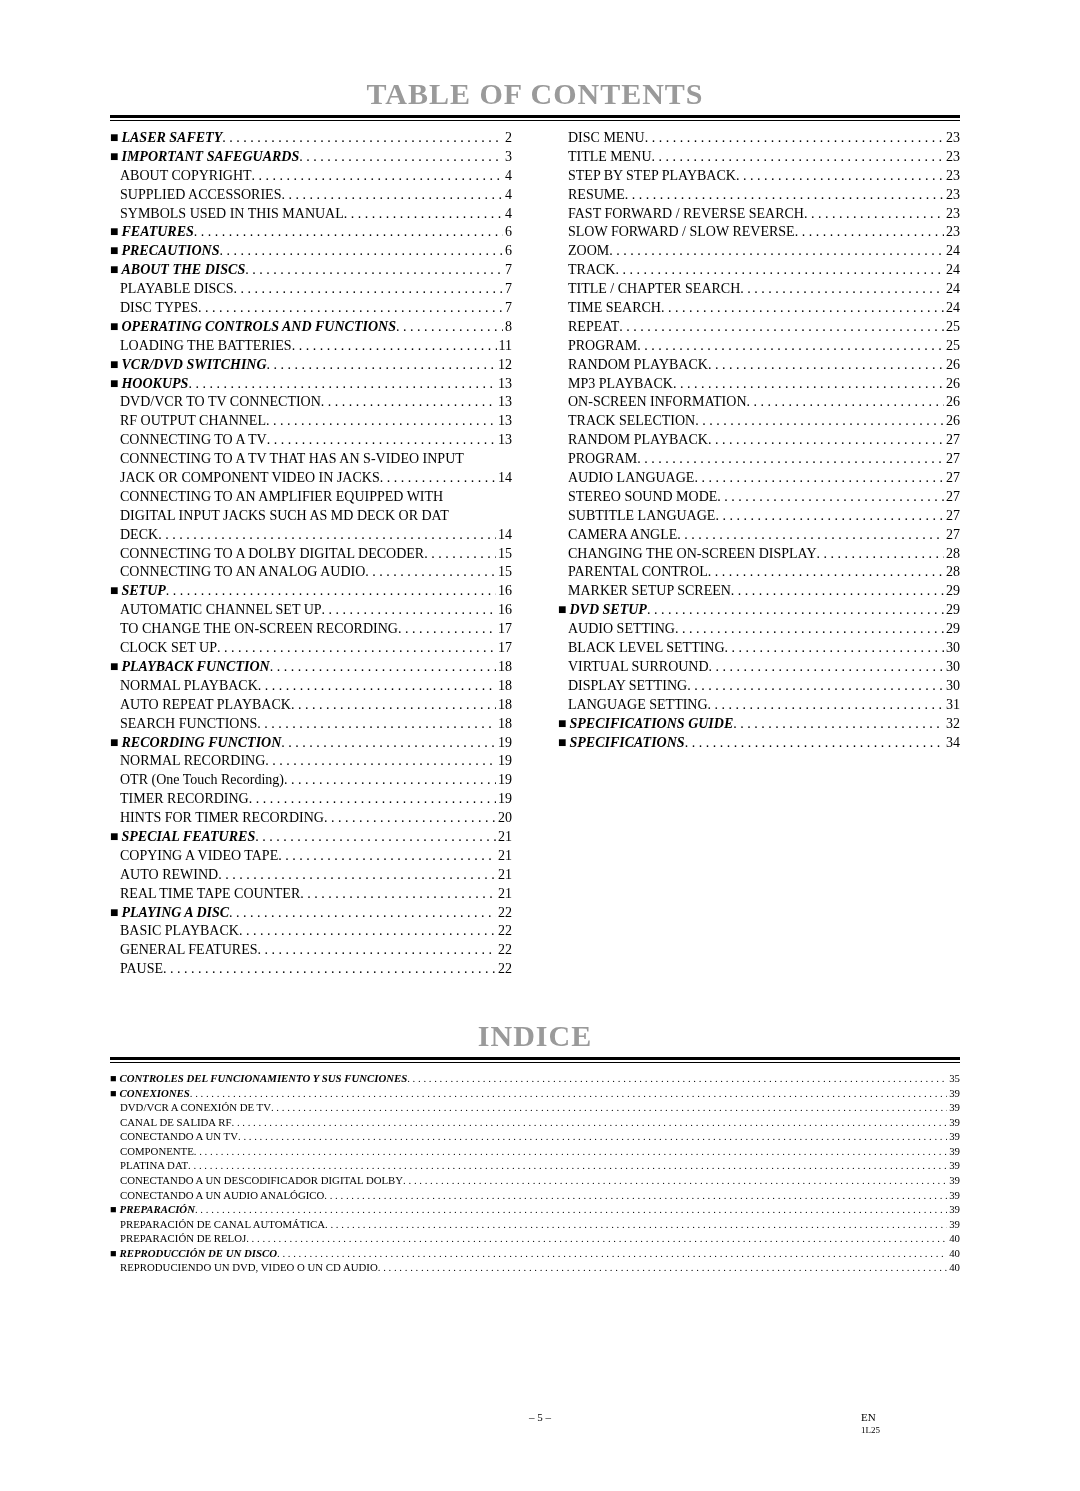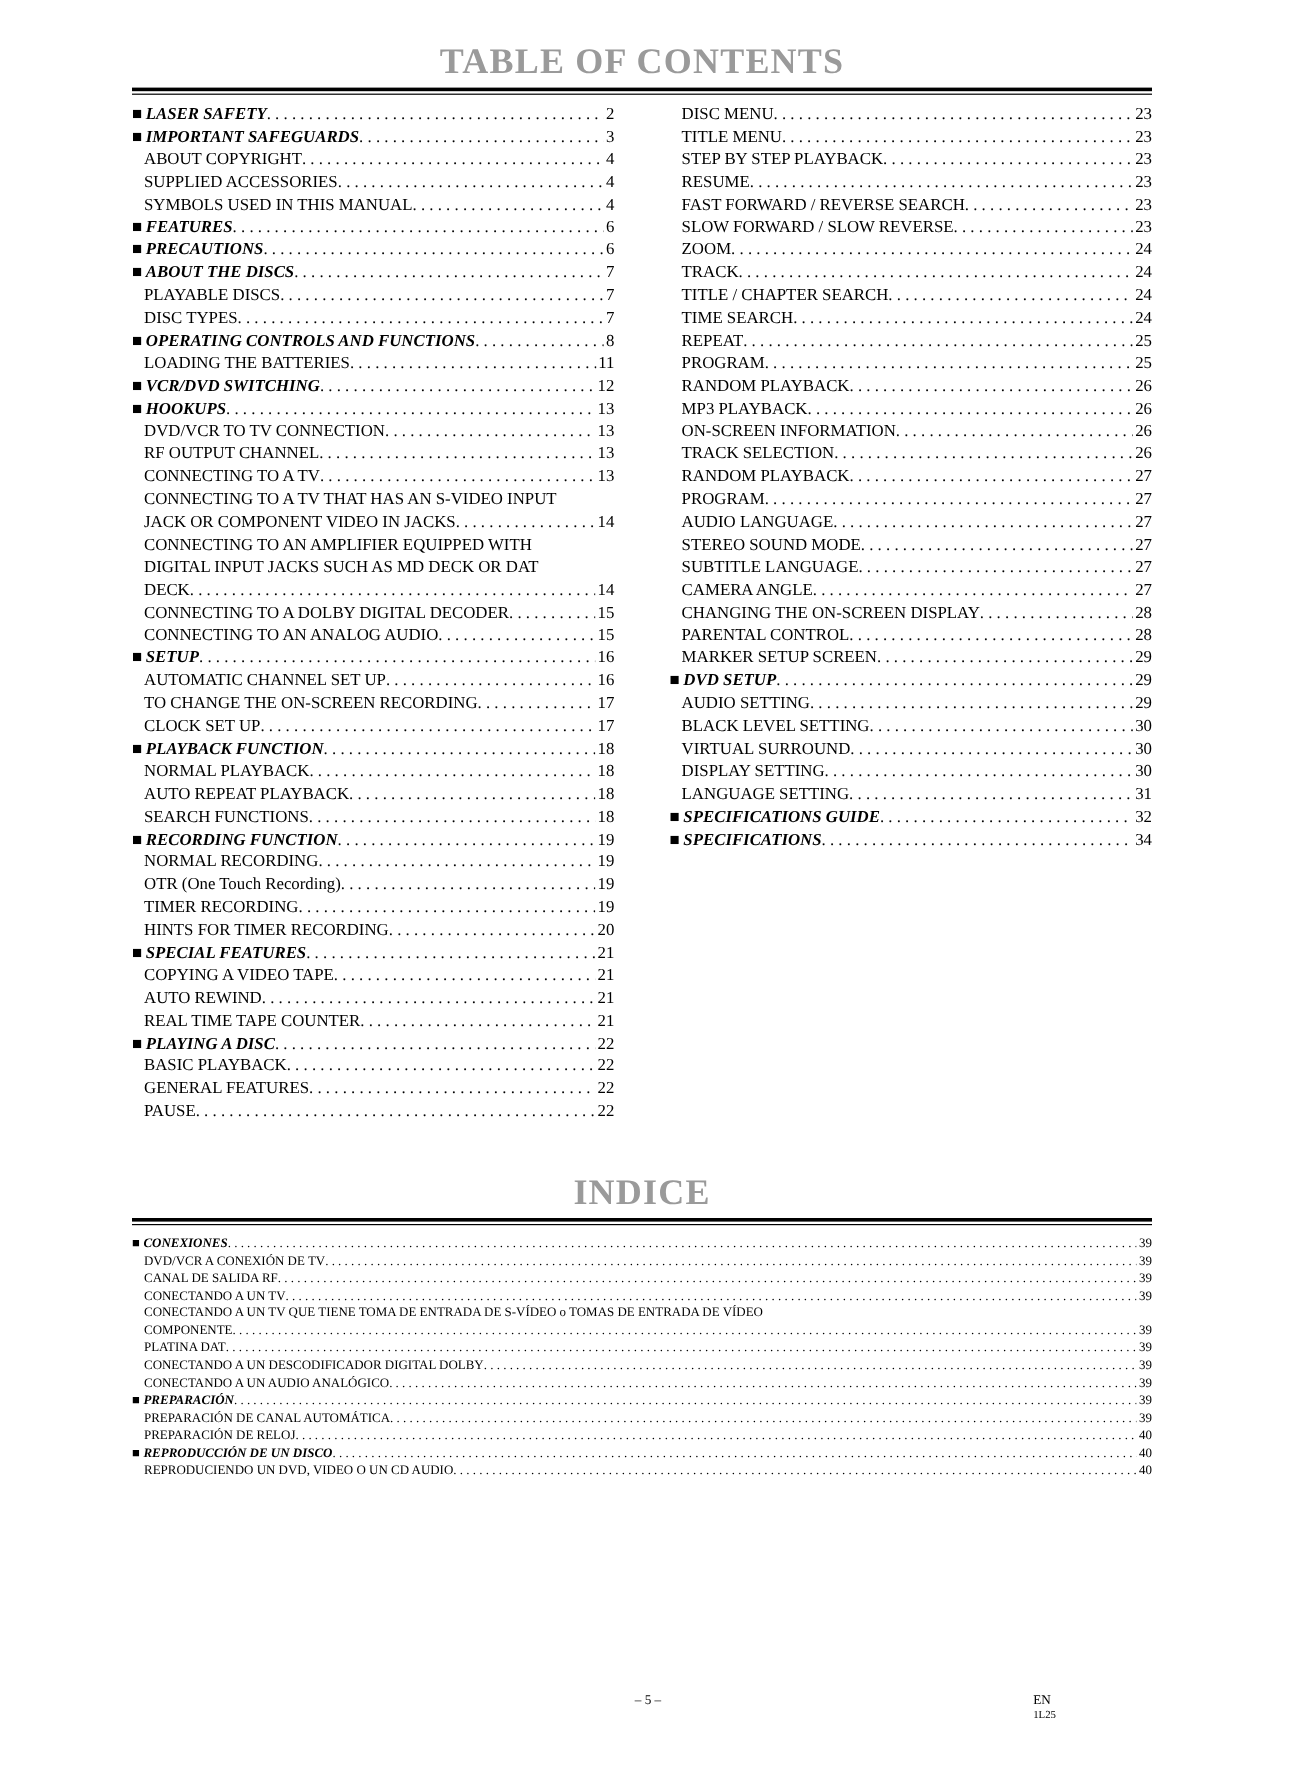--- a/index.html
+++ b/index.html
@@ -1,16 +1,16 @@
 <!DOCTYPE html>
 <html><head>
 <meta charset="utf-8">
 <style>
 body{margin:0;background:#fff;font-family:"Times New Roman",Times,serif;color:#000}
-.page{box-sizing:border-box;width:1080px;margin:0 auto;padding:35px 120px 0 110px;position:relative;height:1491px}
+.page{box-sizing:border-box;width:1080px;margin:0 auto;padding:77px 120px 0 110px;position:relative;height:1491px}
 h1.section-title{font-family:"Times New Roman",serif;font-size:30px;font-weight:bold;letter-spacing:1px;color:#9a9a9a;text-align:center;margin:0 0 4px 0}
 .rule-thick{border:none;border-top:3.5px solid #000;margin:0}
 .rule-thin{border:none;border-top:1px solid #000;margin:2px 0 8px 0}
 .toc-cols{display:flex;gap:46px;font-size:14px;line-height:1.35}
 .toc-col{flex:1;min-width:0}
 .toc-row{display:flex;align-items:baseline;white-space:nowrap}
 .toc-row.indent{padding-left:10px}
 .toc-label{flex:0 0 auto}
 .toc-label .bold{font-weight:bold;font-style:italic}
 .sq{font-style:normal;font-weight:normal;margin-right:3px}
@@ -422,41 +422,43 @@
         </div>
       </div>
   </div>
 
   <div class="indice-block">
     <h1 class="section-title">INDICE</h1>
     <hr class="rule-thick">
     <hr class="rule-thin">
     <div class="indice-list" id="indice-list">
         <div class="toc-row">
+          <span class="toc-label"><span class="sq">■</span><span class="bold">CONTROLES DEL FUNCIONAMIENTO Y SUS FUNCIONES</span></span>
+          <span class="toc-dots"></span>
+          <span class="toc-page"><span class="bold">35</span></span>
+        </div>
+        <div class="toc-row">
           <span class="toc-label"><span class="sq">■</span><span class="bold">CONEXIONES</span></span>
           <span class="toc-dots"></span>
           <span class="toc-page"><span class="bold">39</span></span>
         </div>
         <div class="toc-row indent">
           <span class="toc-label">DVD/VCR A CONEXIÓN DE TV</span>
           <span class="toc-dots"></span>
           <span class="toc-page">39</span>
         </div>
         <div class="toc-row indent">
           <span class="toc-label">CANAL DE SALIDA RF</span>
           <span class="toc-dots"></span>
           <span class="toc-page">39</span>
         </div>
         <div class="toc-row indent">
           <span class="toc-label">CONECTANDO A UN TV</span>
           <span class="toc-dots"></span>
           <span class="toc-page">39</span>
-        </div>
-        <div class="toc-row indent nopage">
-          <span class="toc-label">CONECTANDO A UN TV QUE TIENE TOMA DE ENTRADA DE S-VÍDEO o TOMAS DE ENTRADA DE VÍDEO</span>
         </div>
         <div class="toc-row indent">
           <span class="toc-label">COMPONENTE</span>
           <span class="toc-dots"></span>
           <span class="toc-page">39</span>
         </div>
         <div class="toc-row indent">
           <span class="toc-label">PLATINA DAT</span>
           <span class="toc-dots"></span>
           <span class="toc-page">39</span>

